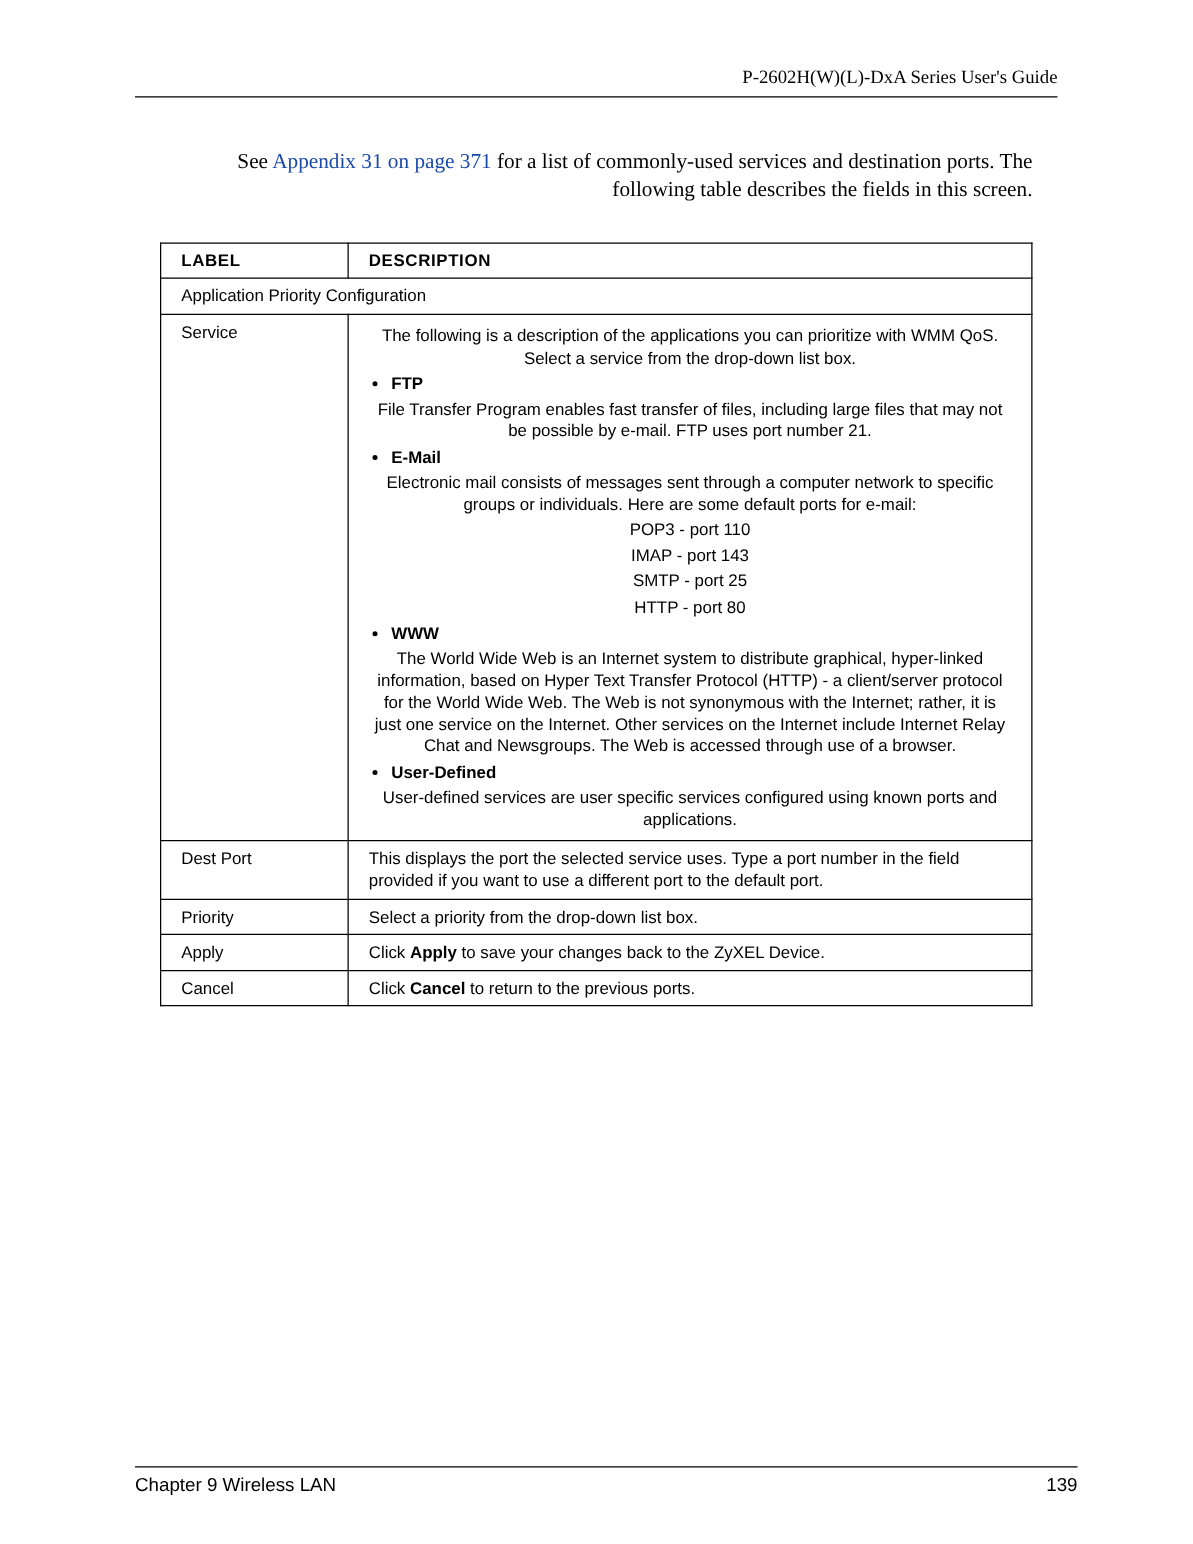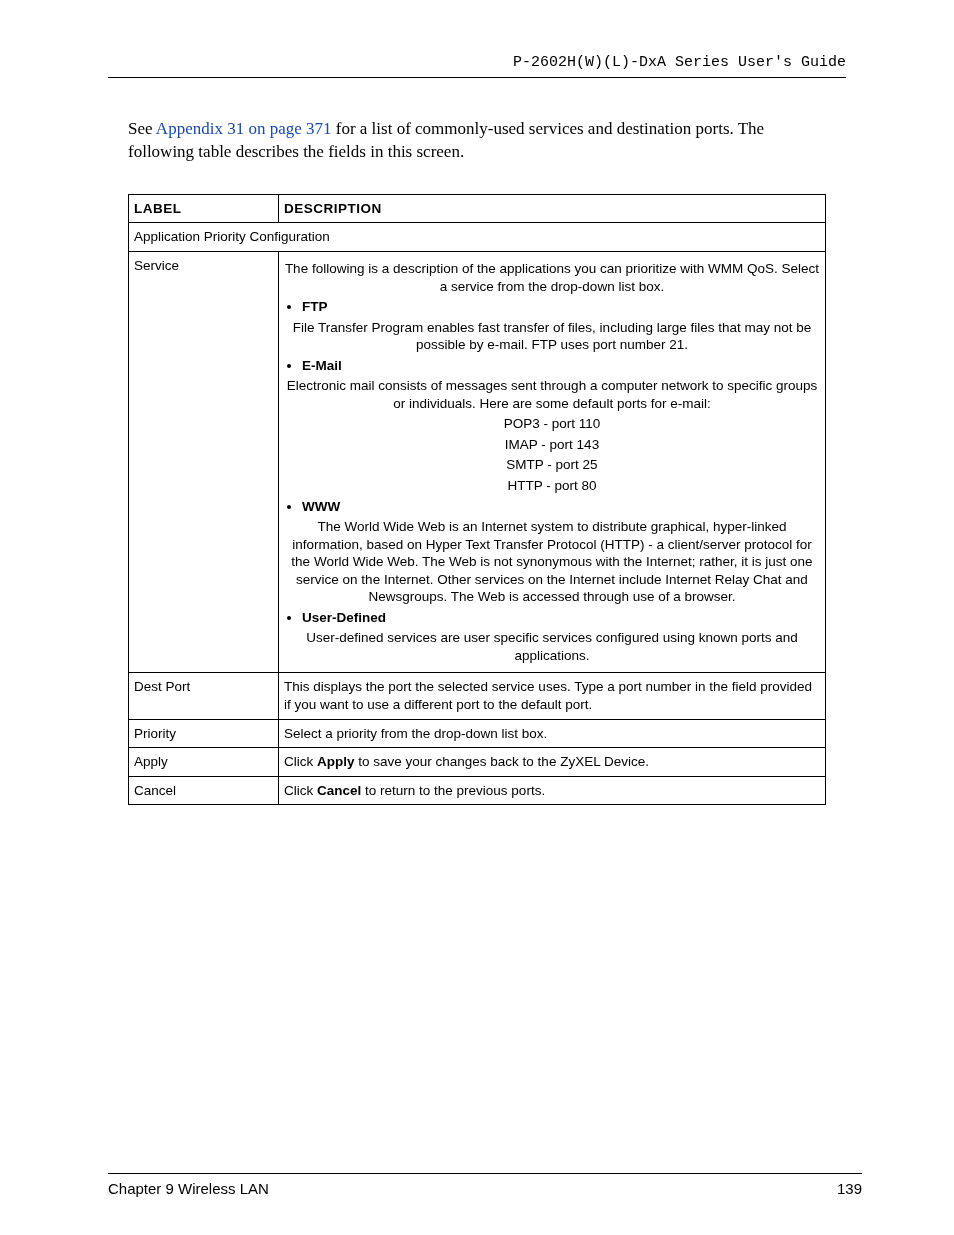--- a/index.html
+++ b/index.html
@@ -12,46 +12,47 @@
       position: relative;
     }
     .page {
       padding: 54px 108px 0 108px;
     }
     .header-line {
       border-bottom: 1.5px solid #000;
       padding-bottom: 6px;
       text-align: right;
       font-size: 15px;
-      font-family: Liberation Mono, monospace;
+      font-family: Liberation Serif, serif;
       margin-bottom: 40px;
     }
     .intro {
       font-family: "Times New Roman", Times, serif;
       font-size: 17px;
       line-height: 1.35;
       margin: 0 20px 30px 20px;
+      text-align: right;
     }
     .intro .link { color: #1a4aa8; }
     .table-caption {
       font-family: Arial, sans-serif;
       font-size: 14px;
       margin: 0 20px 10px 20px;
     }
     .table-caption .bold { font-weight: bold; }
     table.config {
       border-collapse: collapse;
       width: calc(100% - 40px);
       margin: 0 20px;
       font-family: Arial, sans-serif;
       font-size: 13.5px;
     }
     table.config th, table.config td {
       border: 1px solid #000;
-      padding: 5px 5px;
+      padding: 5px 16px;
       text-align: left;
       vertical-align: top;
       line-height: 1.3;
     }
     table.config th {
       font-weight: bold;
       font-variant: small-caps;
       letter-spacing: 0.5px;
     }
     table.config td.label-col { width: 150px; }

